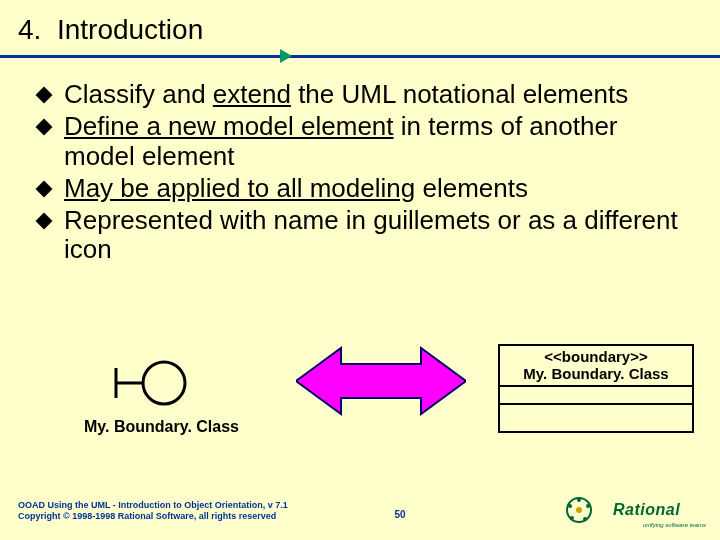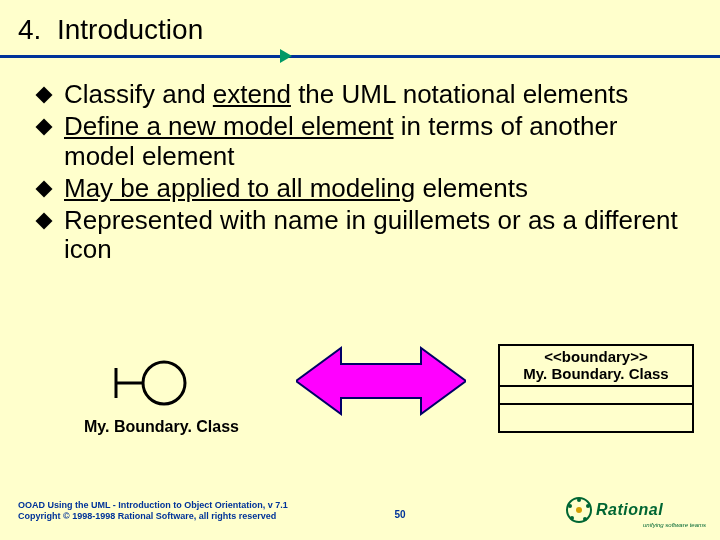--- a/index.html
+++ b/index.html
@@ -122,21 +122,21 @@
     margin-left: 40px;
   }
   .logo {
     position: absolute;
     right: 14px;
     bottom: 14px;
     width: 140px;
     height: 32px;
     display: flex;
     align-items: center;
-    gap: 4px;
+    gap: 21px;
     margin-top: 41px;
   }
   .logo svg { flex: 0 0 auto; }
   .logo .logo-txt {
     font-size: 16px;
     font-weight: bold;
     font-style: italic;
     color: #006633;
     letter-spacing: 0.5px;
   }

